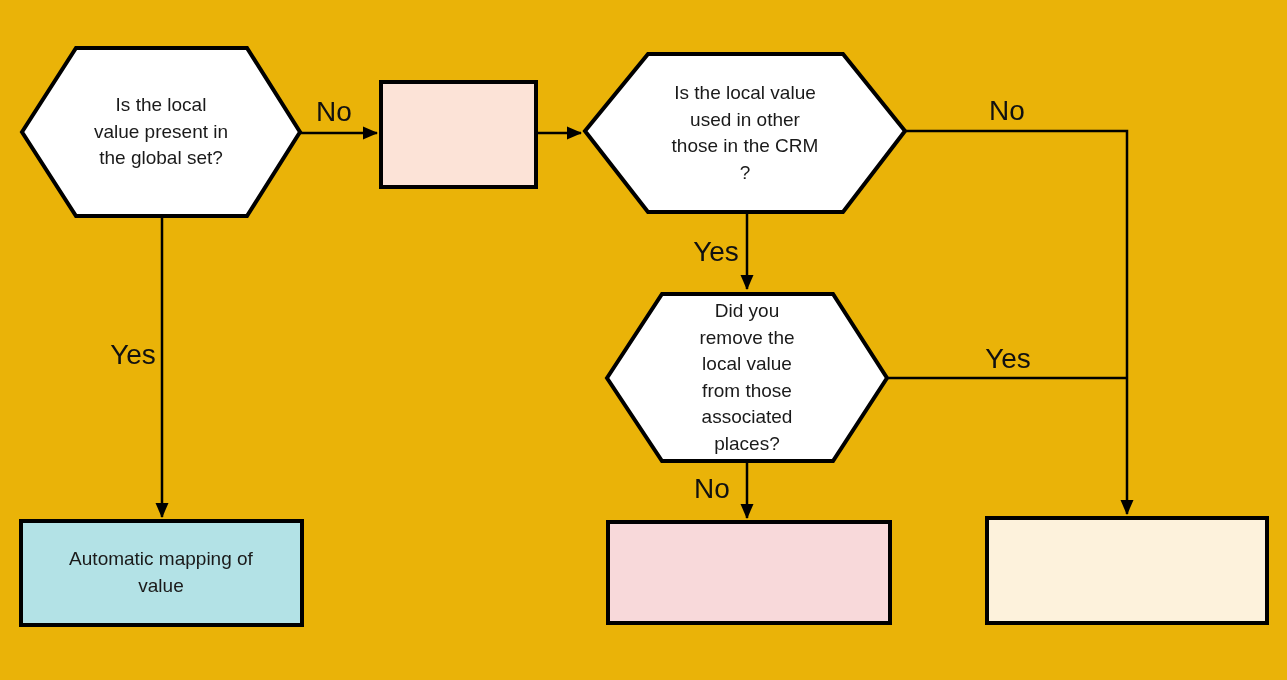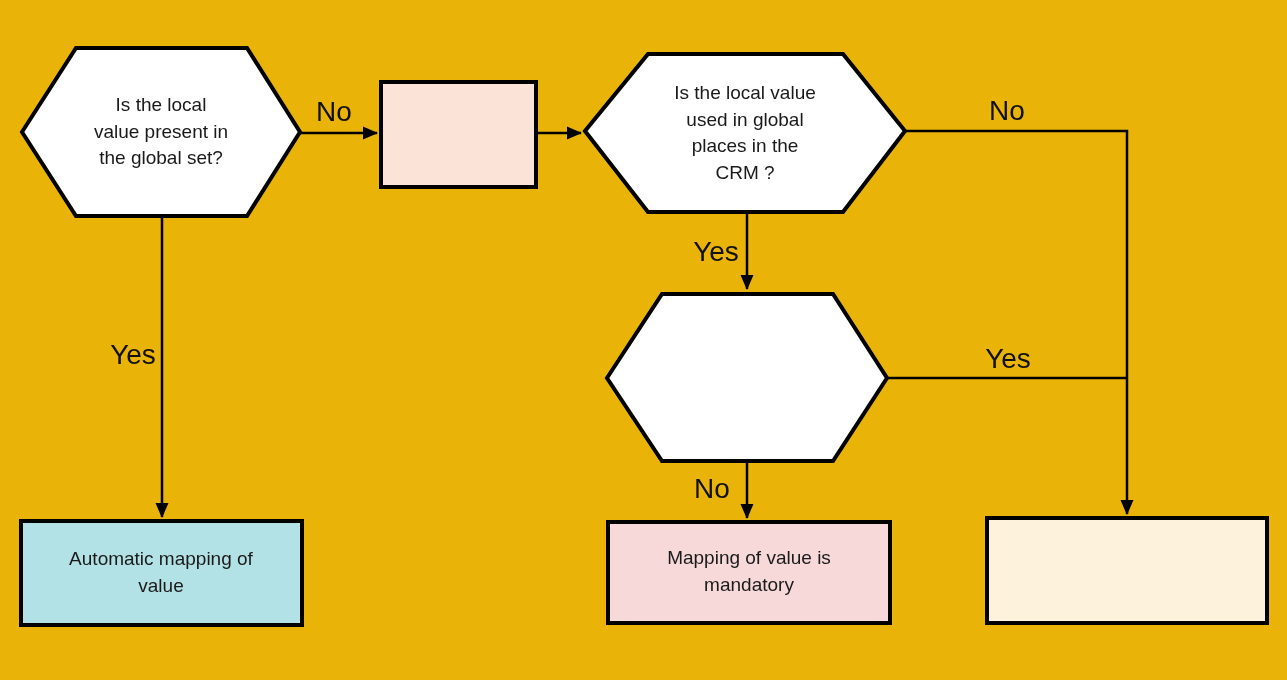--- a/index.html
+++ b/index.html
@@ -68,26 +68,26 @@
     <rect x="21" y="521" width="281" height="104" stroke="#000000" stroke-width="4" fill="#b3e2e6"></rect>
 
     <rect x="608" y="522" width="282" height="101" stroke="#000000" stroke-width="4" fill="#f8d9da"></rect>
 
     <rect x="987" y="518" width="280" height="105" stroke="#000000" stroke-width="4" fill="#fdf2dc"></rect>
   </svg>
 
   <div class="node-label" style="left:161px; top:132px; width:140px;">Is the local value present in the global set?</div>
 
 
-  <div class="node-label" style="left:745px; top:133px; width:150px;">Is the local value used in global places in the CRM ?</div>
+  <div class="node-label" style="left:745px; top:133px; width:150px;">Is the local value used in other those in the CRM ?</div>
 
+  <div class="node-label" style="left:747px; top:378px; width:112px;">Did you remove the local value from those associated places?</div>
 
   <div class="node-label" style="left:161px; top:573px; width:230px;">Automatic mapping of value</div>
 
-  <div class="node-label" style="left:749px; top:572px; width:210px;">Mapping of value is mandatory</div>
 
 
   <div class="edge-label" style="left:334px; top:112px;">No</div>
 
   <div class="edge-label" style="left:133px; top:355px;">Yes</div>
 
   <div class="edge-label" style="left:716px; top:252px;">Yes</div>
 
   <div class="edge-label" style="left:1007px; top:111px;">No</div>
 

